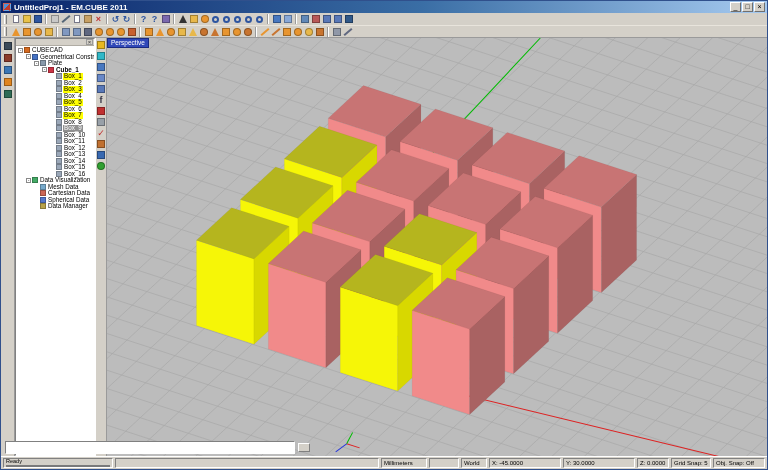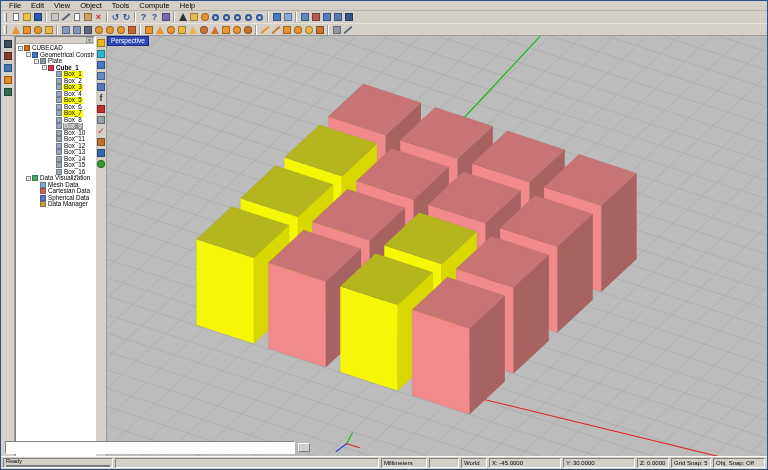--- a/index.html
+++ b/index.html
@@ -65,30 +65,28 @@
   .sready{width:110px;flex-direction:column;align-items:flex-start;justify-content:space-between;padding:0 2px}
   .sready .rtext{font-size:5.5px;line-height:5.5px}
   .progress{width:100%;height:3px;background:linear-gradient(to bottom,#b8ecaa,#55c455);border:1px solid #7a7a7a}
   .sflex{flex:1}
 </style>
 </head>
 <body>
 
 <div class="app">
 
-
-  <div class="menubar" id="menubar">
-      <span class="menu">File</span>
-      <span class="menu">Edit</span>
-      <span class="menu">View</span>
-      <span class="menu">Object</span>
-      <span class="menu">Tools</span>
-      <span class="menu">Compute</span>
-      <span class="menu">Help</span>
-    </div>
+  <div class="titlebar">
+    <span class="appicon"></span>
+    <span class="title">UntitledProj1 - EM.CUBE 2011</span>
+    <span class="winbtn">_</span>
+    <span class="winbtn">□</span>
+    <span class="winbtn">×</span>
+  </div>
+
 
   <div class="tbwrap">
     <div class="tbrow" id="tb-main">
         <span class="grip"></span>
         <div class="ic">
           <span class="idoc"></span>
         </div>
         <div class="ic">
           <span class="isq" style="background: rgb(232, 194, 74);"></span>
         </div>

